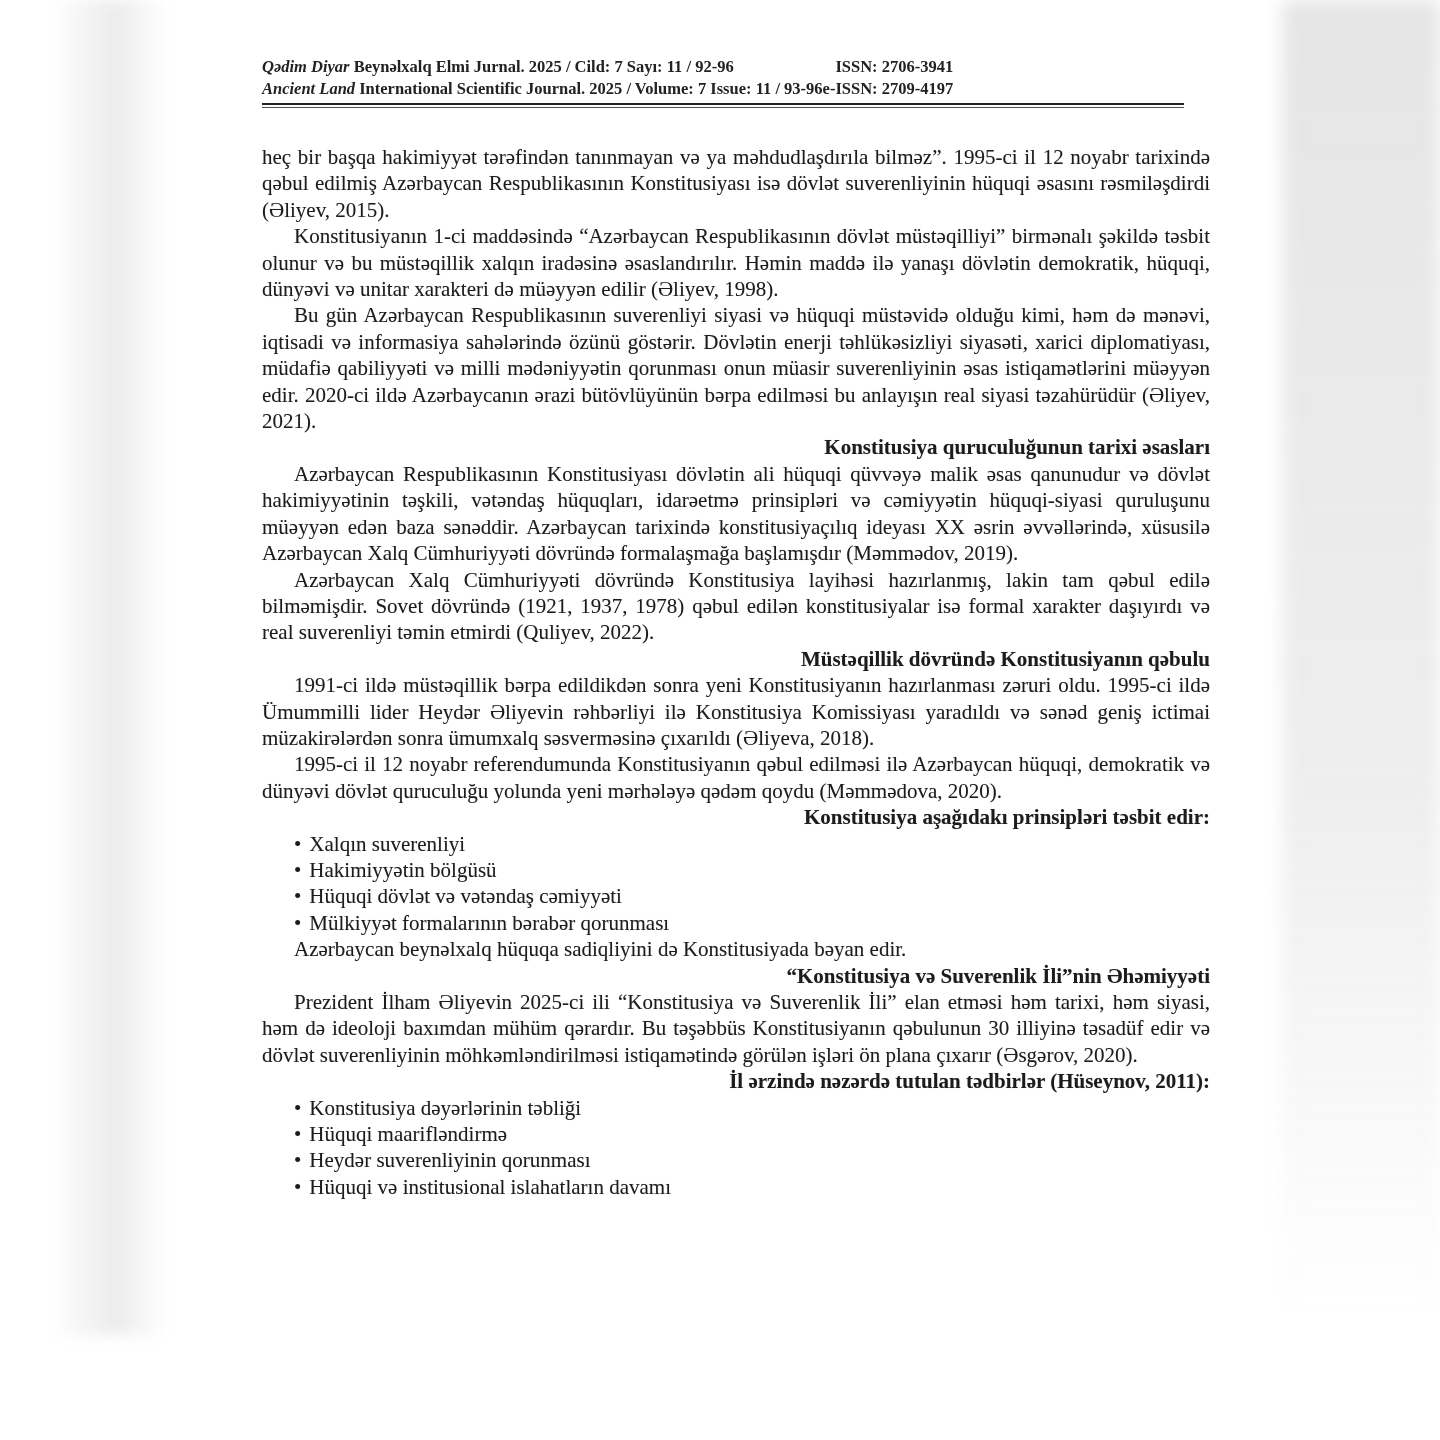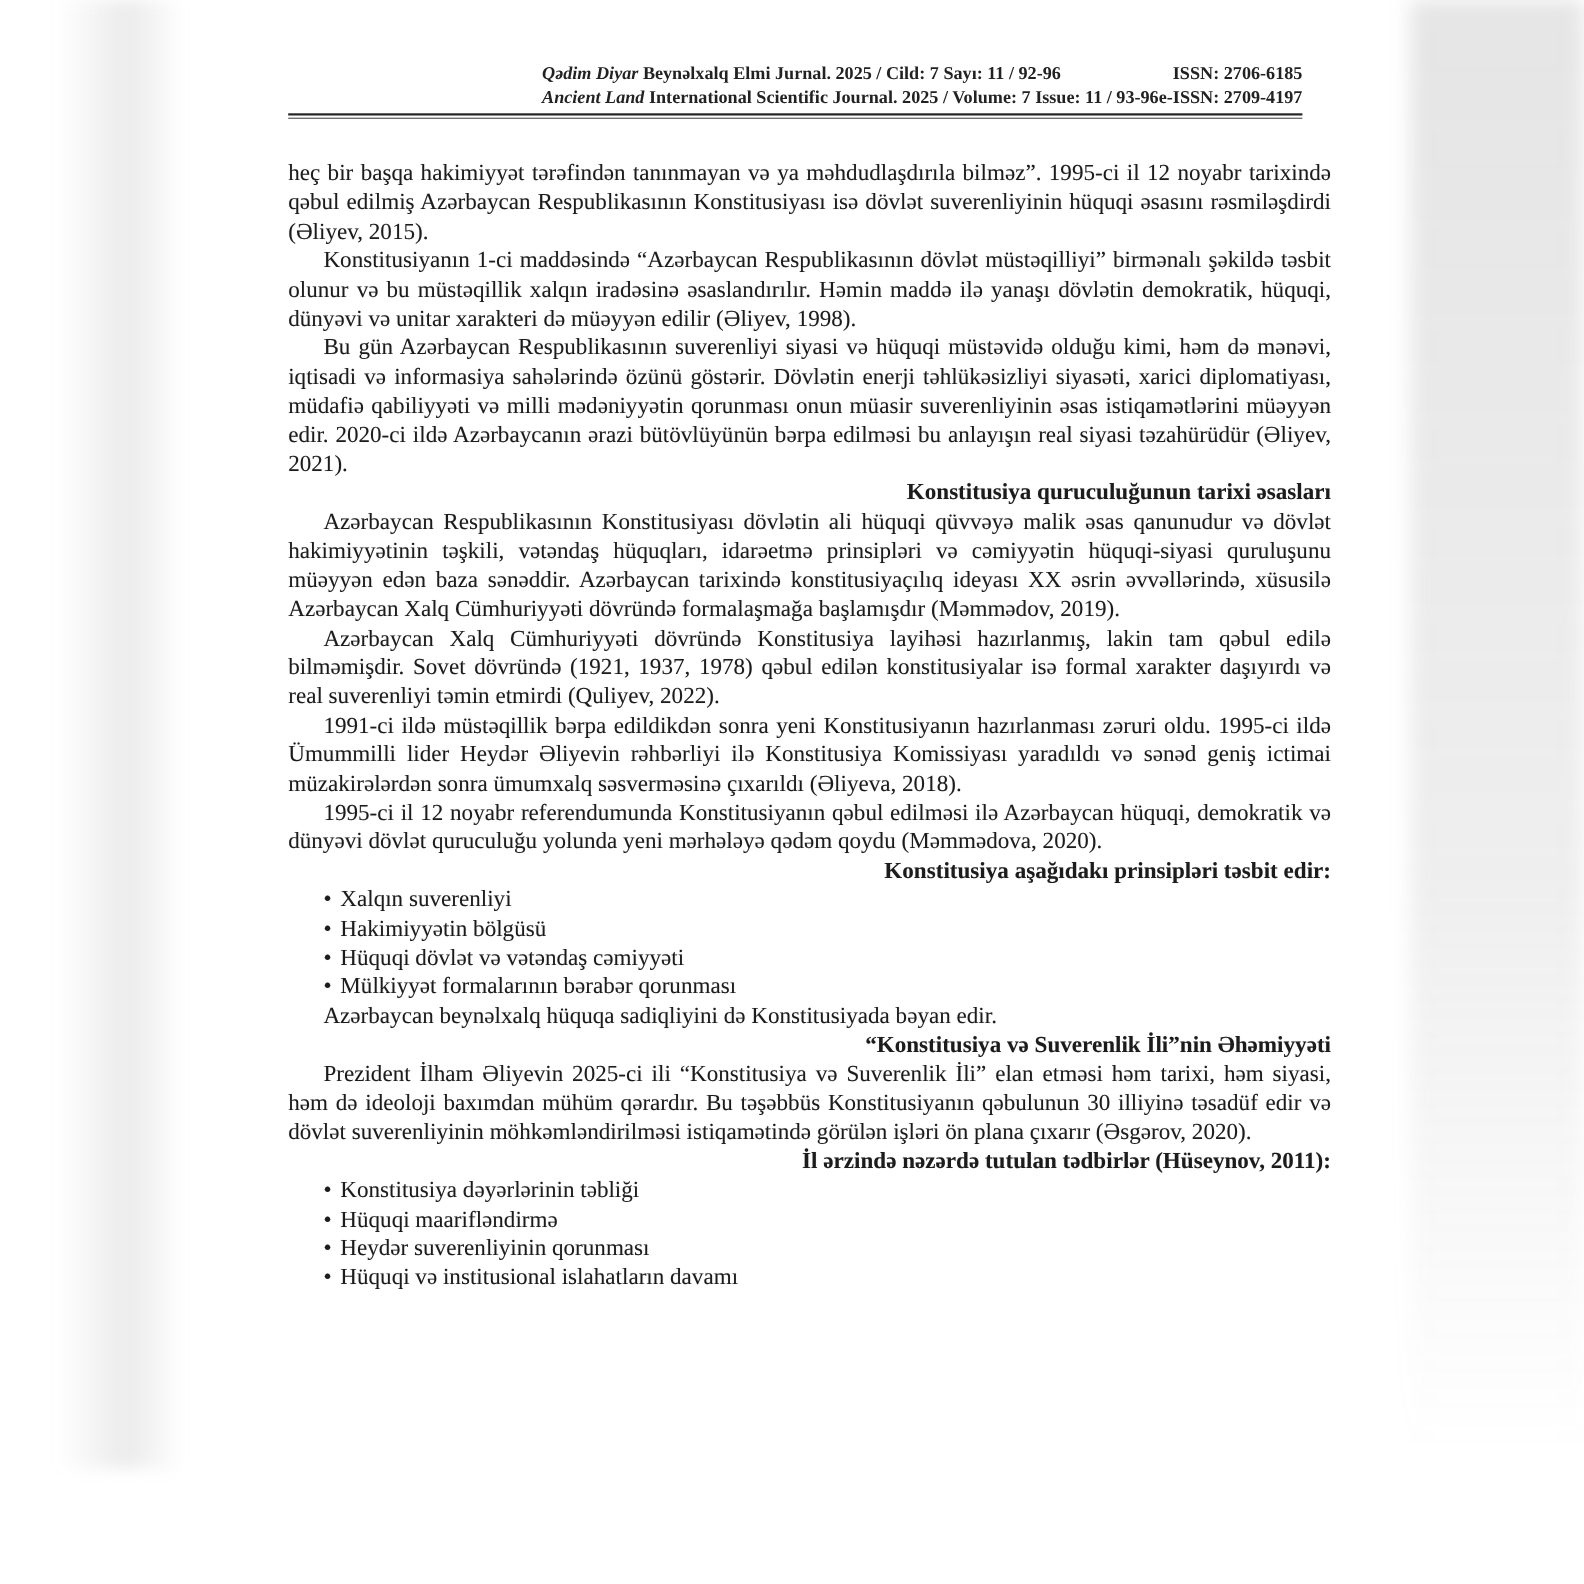--- a/index.html
+++ b/index.html
@@ -28,21 +28,21 @@
     filter: blur(9px);
     pointer-events: none;
   }
   .page {
     position: absolute;
     left: 262px; top: 56px;
     width: 948px;
   }
   .journal-header {
     display: flex;
-    justify-content: flex-end;
+    justify-content: flex-start;
     align-items: flex-start;
     font-weight: bold;
     font-size: 16.5px;
     line-height: 21.5px;
     padding-right: 26px;
     color: #222;
   }
   .journal-header .it { font-style: italic; }
   .header-right { text-align: right; white-space: nowrap; }
   .header-rule {
@@ -77,34 +77,35 @@
   <header class="journal-header">
     <div class="header-left">
       <div class="header-line">
         <span class="it">Qədim Diyar</span><span> Beynəlxalq Elmi Jurnal. 2025 / Cild: 7 Sayı: 11 / 92-96</span>
       </div>
       <div class="header-line">
         <span class="it">Ancient Land</span><span> International Scientific Journal. 2025 / Volume: 7 Issue: 11 / 93-96</span>
       </div>
     </div>
     <div class="header-right">
-      <div>ISSN: 2706-6185</div>
+      <div>ISSN: 2706-3941</div>
       <div>e-ISSN: 2709-4197</div>
     </div>
   </header>
 
   <div class="header-rule"></div>
 
   <main class="article-body" id="article-body">
       <p class="continuation">heç bir başqa hakimiyyət tərəfindən tanınmayan və ya məhdudlaşdırıla bilməz”. 1995-ci il 12 noyabr tarixində qəbul edilmiş Azərbaycan Respublikasının Konstitusiyası isə dövlət suverenliyinin hüquqi əsasını rəsmiləşdirdi (Əliyev, 2015).</p>
       <p class="para">Konstitusiyanın 1-ci maddəsində “Azərbaycan Respublikasının dövlət müstəqilliyi” birmənalı şəkildə təsbit olunur və bu müstəqillik xalqın iradəsinə əsaslandırılır. Həmin maddə ilə yanaşı dövlətin demokratik, hüquqi, dünyəvi və unitar xarakteri də müəyyən edilir (Əliyev, 1998).</p>
       <p class="para">Bu gün Azərbaycan Respublikasının suverenliyi siyasi və hüquqi müstəvidə olduğu kimi, həm də mənəvi, iqtisadi və informasiya sahələrində özünü göstərir. Dövlətin enerji təhlükəsizliyi siyasəti, xarici diplomatiyası, müdafiə qabiliyyəti və milli mədəniyyətin qorunması onun müasir suverenliyinin əsas istiqamətlərini müəyyən edir. 2020-ci ildə Azərbaycanın ərazi bütövlüyünün bərpa edilməsi bu anlayışın real siyasi təzahürüdür (Əliyev, 2021).</p>
       <p class="heading">Konstitusiya quruculuğunun tarixi əsasları</p>
       <p class="para">Azərbaycan Respublikasının Konstitusiyası dövlətin ali hüquqi qüvvəyə malik əsas qanunudur və dövlət hakimiyyətinin təşkili, vətəndaş hüquqları, idarəetmə prinsipləri və cəmiyyətin hüquqi-siyasi quruluşunu müəyyən edən baza sənəddir. Azərbaycan tarixində konstitusiyaçılıq ideyası XX əsrin əvvəllərində, xüsusilə Azərbaycan Xalq Cümhuriyyəti dövründə formalaşmağa başlamışdır (Məmmədov, 2019).</p>
       <p class="para">Azərbaycan Xalq Cümhuriyyəti dövründə Konstitusiya layihəsi hazırlanmış, lakin tam qəbul edilə bilməmişdir. Sovet dövründə (1921, 1937, 1978) qəbul edilən konstitusiyalar isə formal xarakter daşıyırdı və real suverenliyi təmin etmirdi (Quliyev, 2022).</p>
+      <p class="heading">Müstəqillik dövründə Konstitusiyanın qəbulu</p>
       <p class="para">1991-ci ildə müstəqillik bərpa edildikdən sonra yeni Konstitusiyanın hazırlanması zəruri oldu. 1995-ci ildə Ümummilli lider Heydər Əliyevin rəhbərliyi ilə Konstitusiya Komissiyası yaradıldı və sənəd geniş ictimai müzakirələrdən sonra ümumxalq səsverməsinə çıxarıldı (Əliyeva, 2018).</p>
       <p class="para">1995-ci il 12 noyabr referendumunda Konstitusiyanın qəbul edilməsi ilə Azərbaycan hüquqi, demokratik və dünyəvi dövlət quruculuğu yolunda yeni mərhələyə qədəm qoydu (Məmmədova, 2020).</p>
       <p class="heading">Konstitusiya aşağıdakı prinsipləri təsbit edir:</p>
       <p class="bullet"><span class="glyph">•</span><span>Xalqın suverenliyi</span></p>
       <p class="bullet"><span class="glyph">•</span><span>Hakimiyyətin bölgüsü</span></p>
       <p class="bullet"><span class="glyph">•</span><span>Hüquqi dövlət və vətəndaş cəmiyyəti</span></p>
       <p class="bullet"><span class="glyph">•</span><span>Mülkiyyət formalarının bərabər qorunması</span></p>
       <p class="para">Azərbaycan beynəlxalq hüquqa sadiqliyini də Konstitusiyada bəyan edir.</p>
       <p class="heading">“Konstitusiya və Suverenlik İli”nin Əhəmiyyəti</p>
       <p class="para">Prezident İlham Əliyevin 2025-ci ili “Konstitusiya və Suverenlik İli” elan etməsi həm tarixi, həm siyasi, həm də ideoloji baxımdan mühüm qərardır. Bu təşəbbüs Konstitusiyanın qəbulunun 30 illiyinə təsadüf edir və dövlət suverenliyinin möhkəmləndirilməsi istiqamətində görülən işləri ön plana çıxarır (Əsgərov, 2020).</p>

